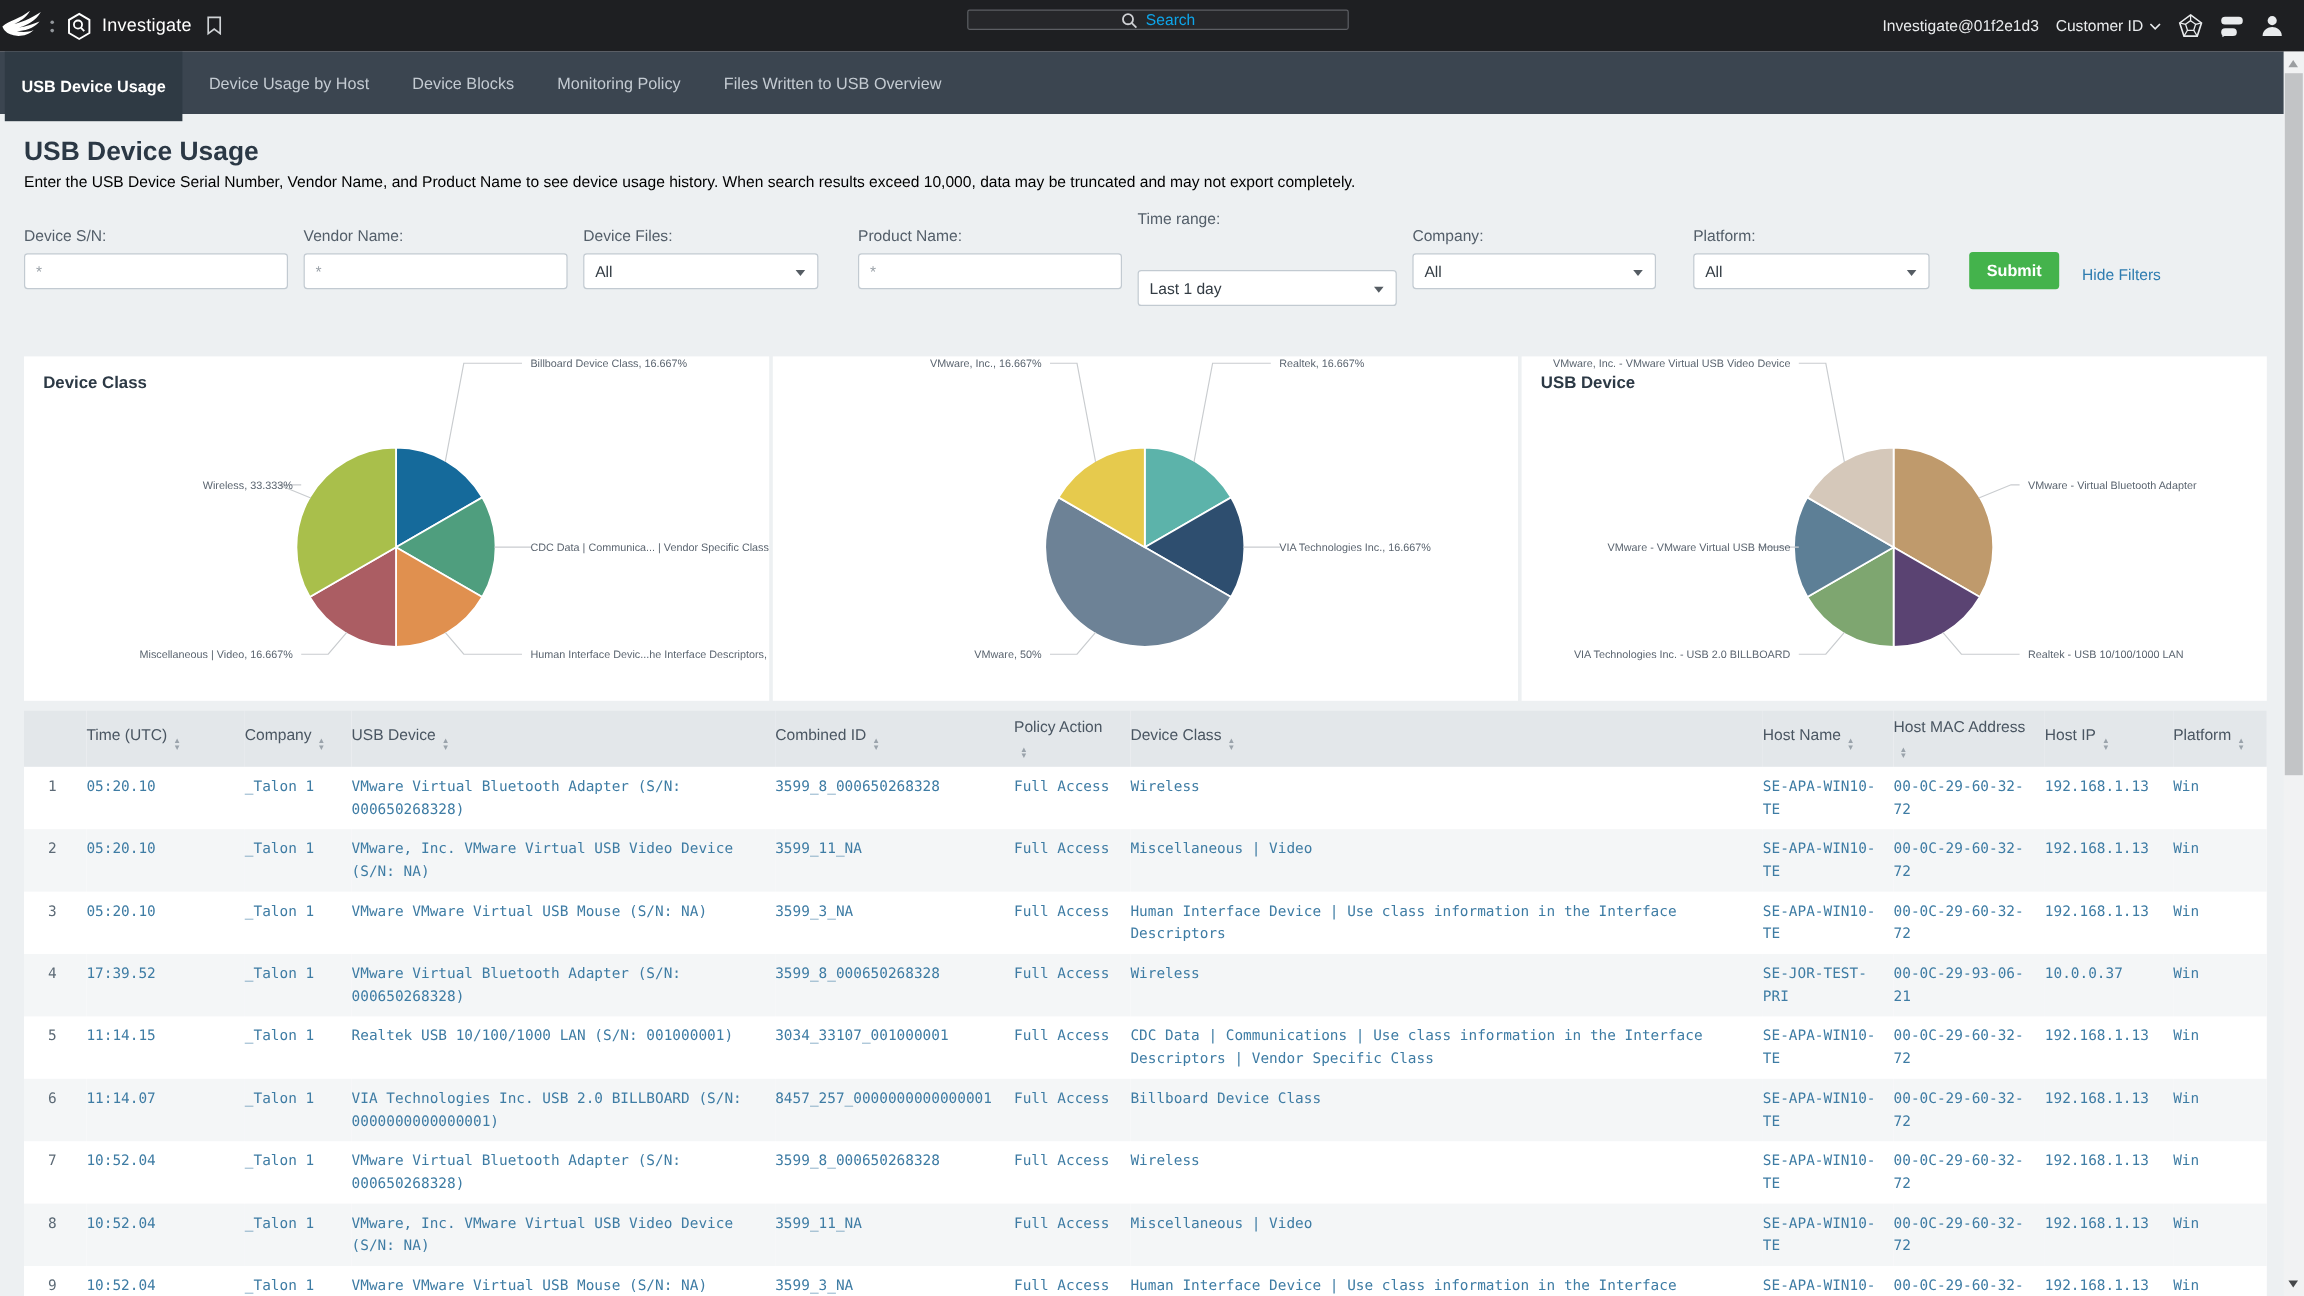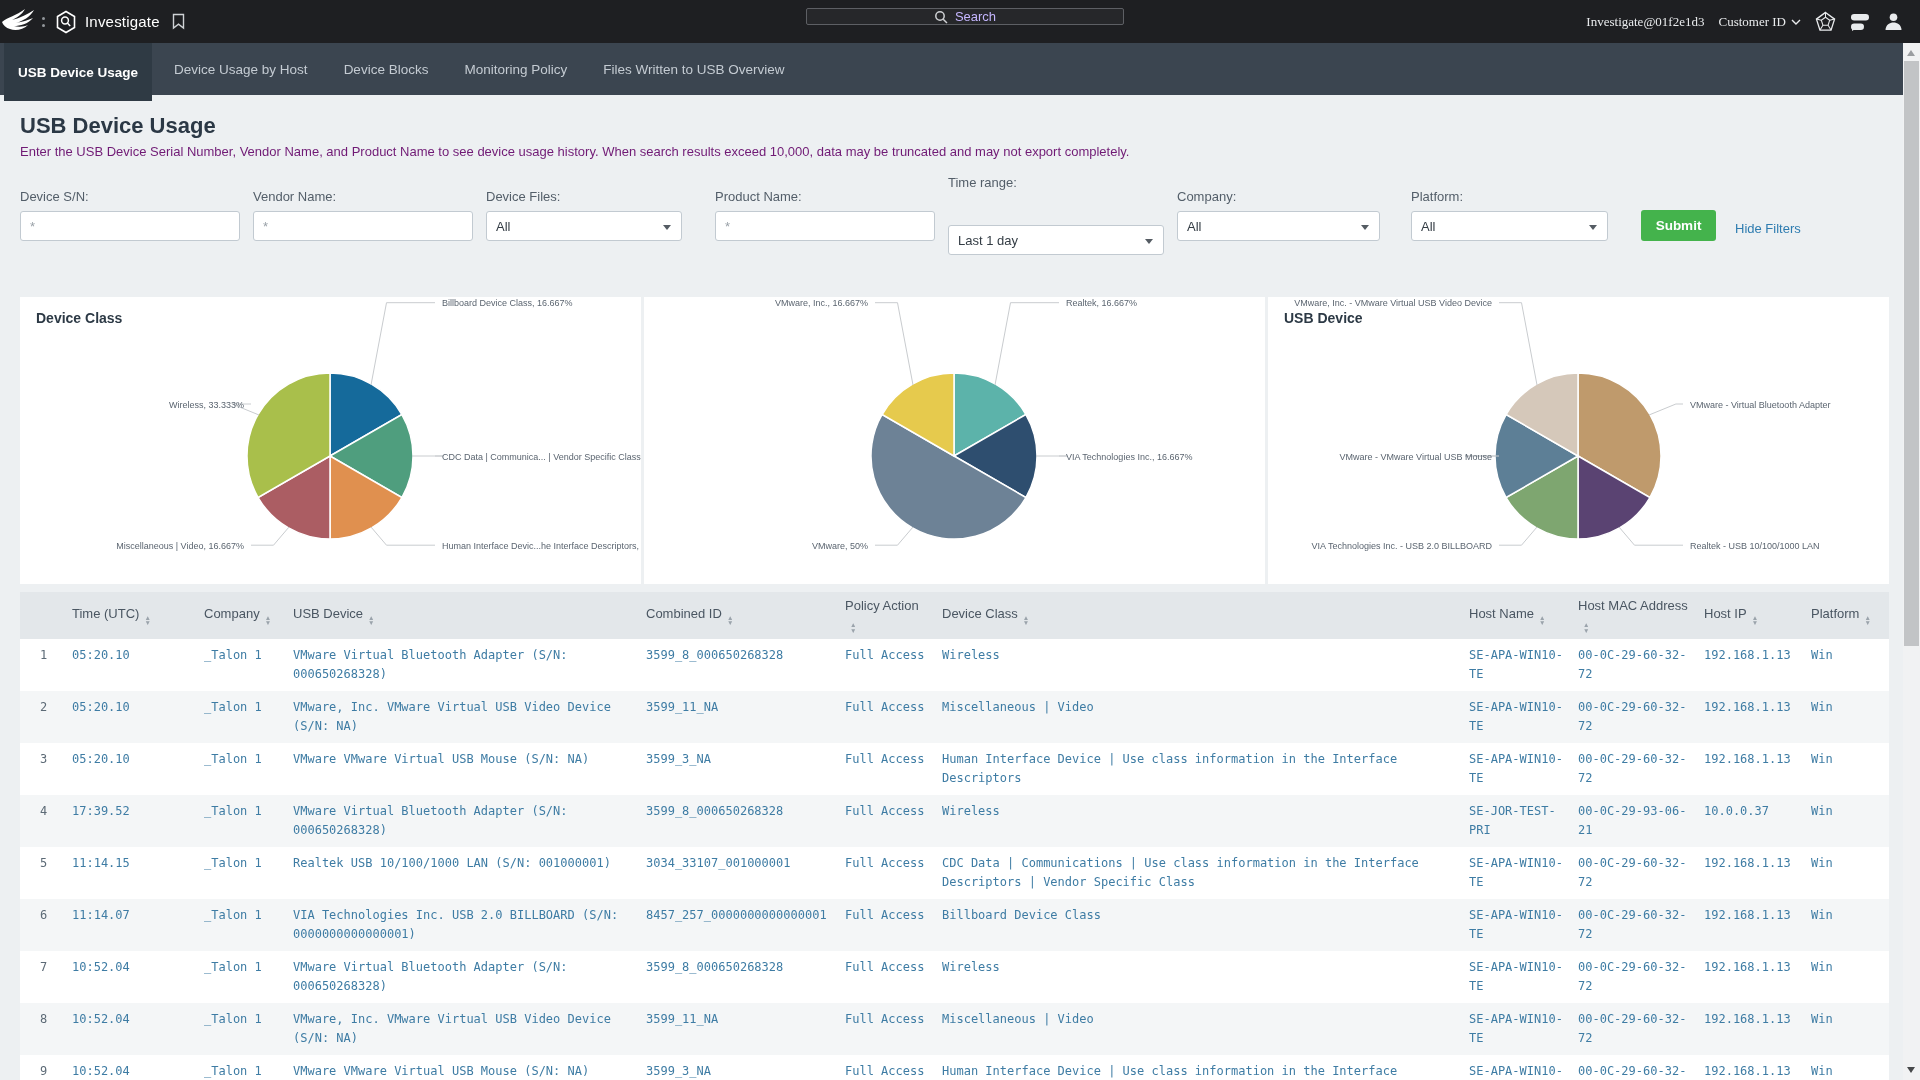--- a/index.html
+++ b/index.html
@@ -12,37 +12,37 @@
   .topbar-left { display:flex; align-items:center; }
   .falcon { width:36px; height:30px; }
   .menu-dots { display:flex; flex-direction:column; gap:4px; margin:0 10px 0 6px; cursor:pointer; }
   .menu-dots i { width:3px; height:3px; border-radius:50%; background:#93979c; }
   .hex-icon { margin-right:8px; }
   .module-title { font-size:15px; color:#fff; letter-spacing:.2px; }
   .bookmark { margin-left:12px; cursor:pointer; }
   .search-box { position:absolute; left:806px; top:8px; width:318px; height:17px;
                 background:#26272a; border:1px solid #5d5f64; border-radius:2px;
                 display:flex; align-items:center; justify-content:center; gap:7px;
-                color:#c4b5fd; font-size:13px; cursor:text; }
+                color:#0ea5e9; font-size:13px; cursor:text; }
   .topbar-right { position:absolute; right:17px; top:0; height:43px;
-                  display:flex; align-items:center; gap:14px; font-size:13px;font-family:Liberation Serif, serif; }
+                  display:flex; align-items:center; gap:14px; font-size:13px; }
   .cust { display:flex; align-items:center; gap:5px; cursor:pointer; }
   .tb-icon { cursor:pointer; display:flex; align-items:center; }
 
   
   .navbar { position:relative; z-index:3; height:52px; width:1903px; background:#3b4550;
             display:flex; align-items:stretch; padding-left:4px; }
   .tab { position:relative; padding:0 14px; margin-right:8px; display:flex; align-items:center;
          font-size:13.5px; color:#c4cbd2; cursor:pointer; white-space:nowrap; }
   .tab.active { background:#2f3a44; color:#fff; font-weight:bold; height:58px; }
 
   
   main { width:1903px; padding:0 14px 0 20px; }
   h1.page-title { margin-top:18px; font-size:22px; font-weight:600; color:#2b3845; }
-  p.page-desc { margin-top:5px; font-size:13px; color:#701a75; }
+  p.page-desc { margin-top:5px; font-size:13px; color:#000000; }
 
   .filters { display:flex; align-items:center; margin-top:16px; }
   .field { display:flex; flex-direction:column; }
   .field label { font-size:13px; color:#535e69; margin-bottom:7px; }
   .control { height:30px; background:#fff; border:1px solid #c2cad1; border-radius:3px; }
   input.control { padding:0 9px; font-size:13px; color:#333c44; width:100%;
                   font-family:"Liberation Sans", sans-serif; }
   input.control::placeholder { color:#9aa1a8; }
   .select { position:relative; display:flex; align-items:center; padding:0 24px 0 9px;
             font-size:13px; color:#333c44; cursor:pointer; }

